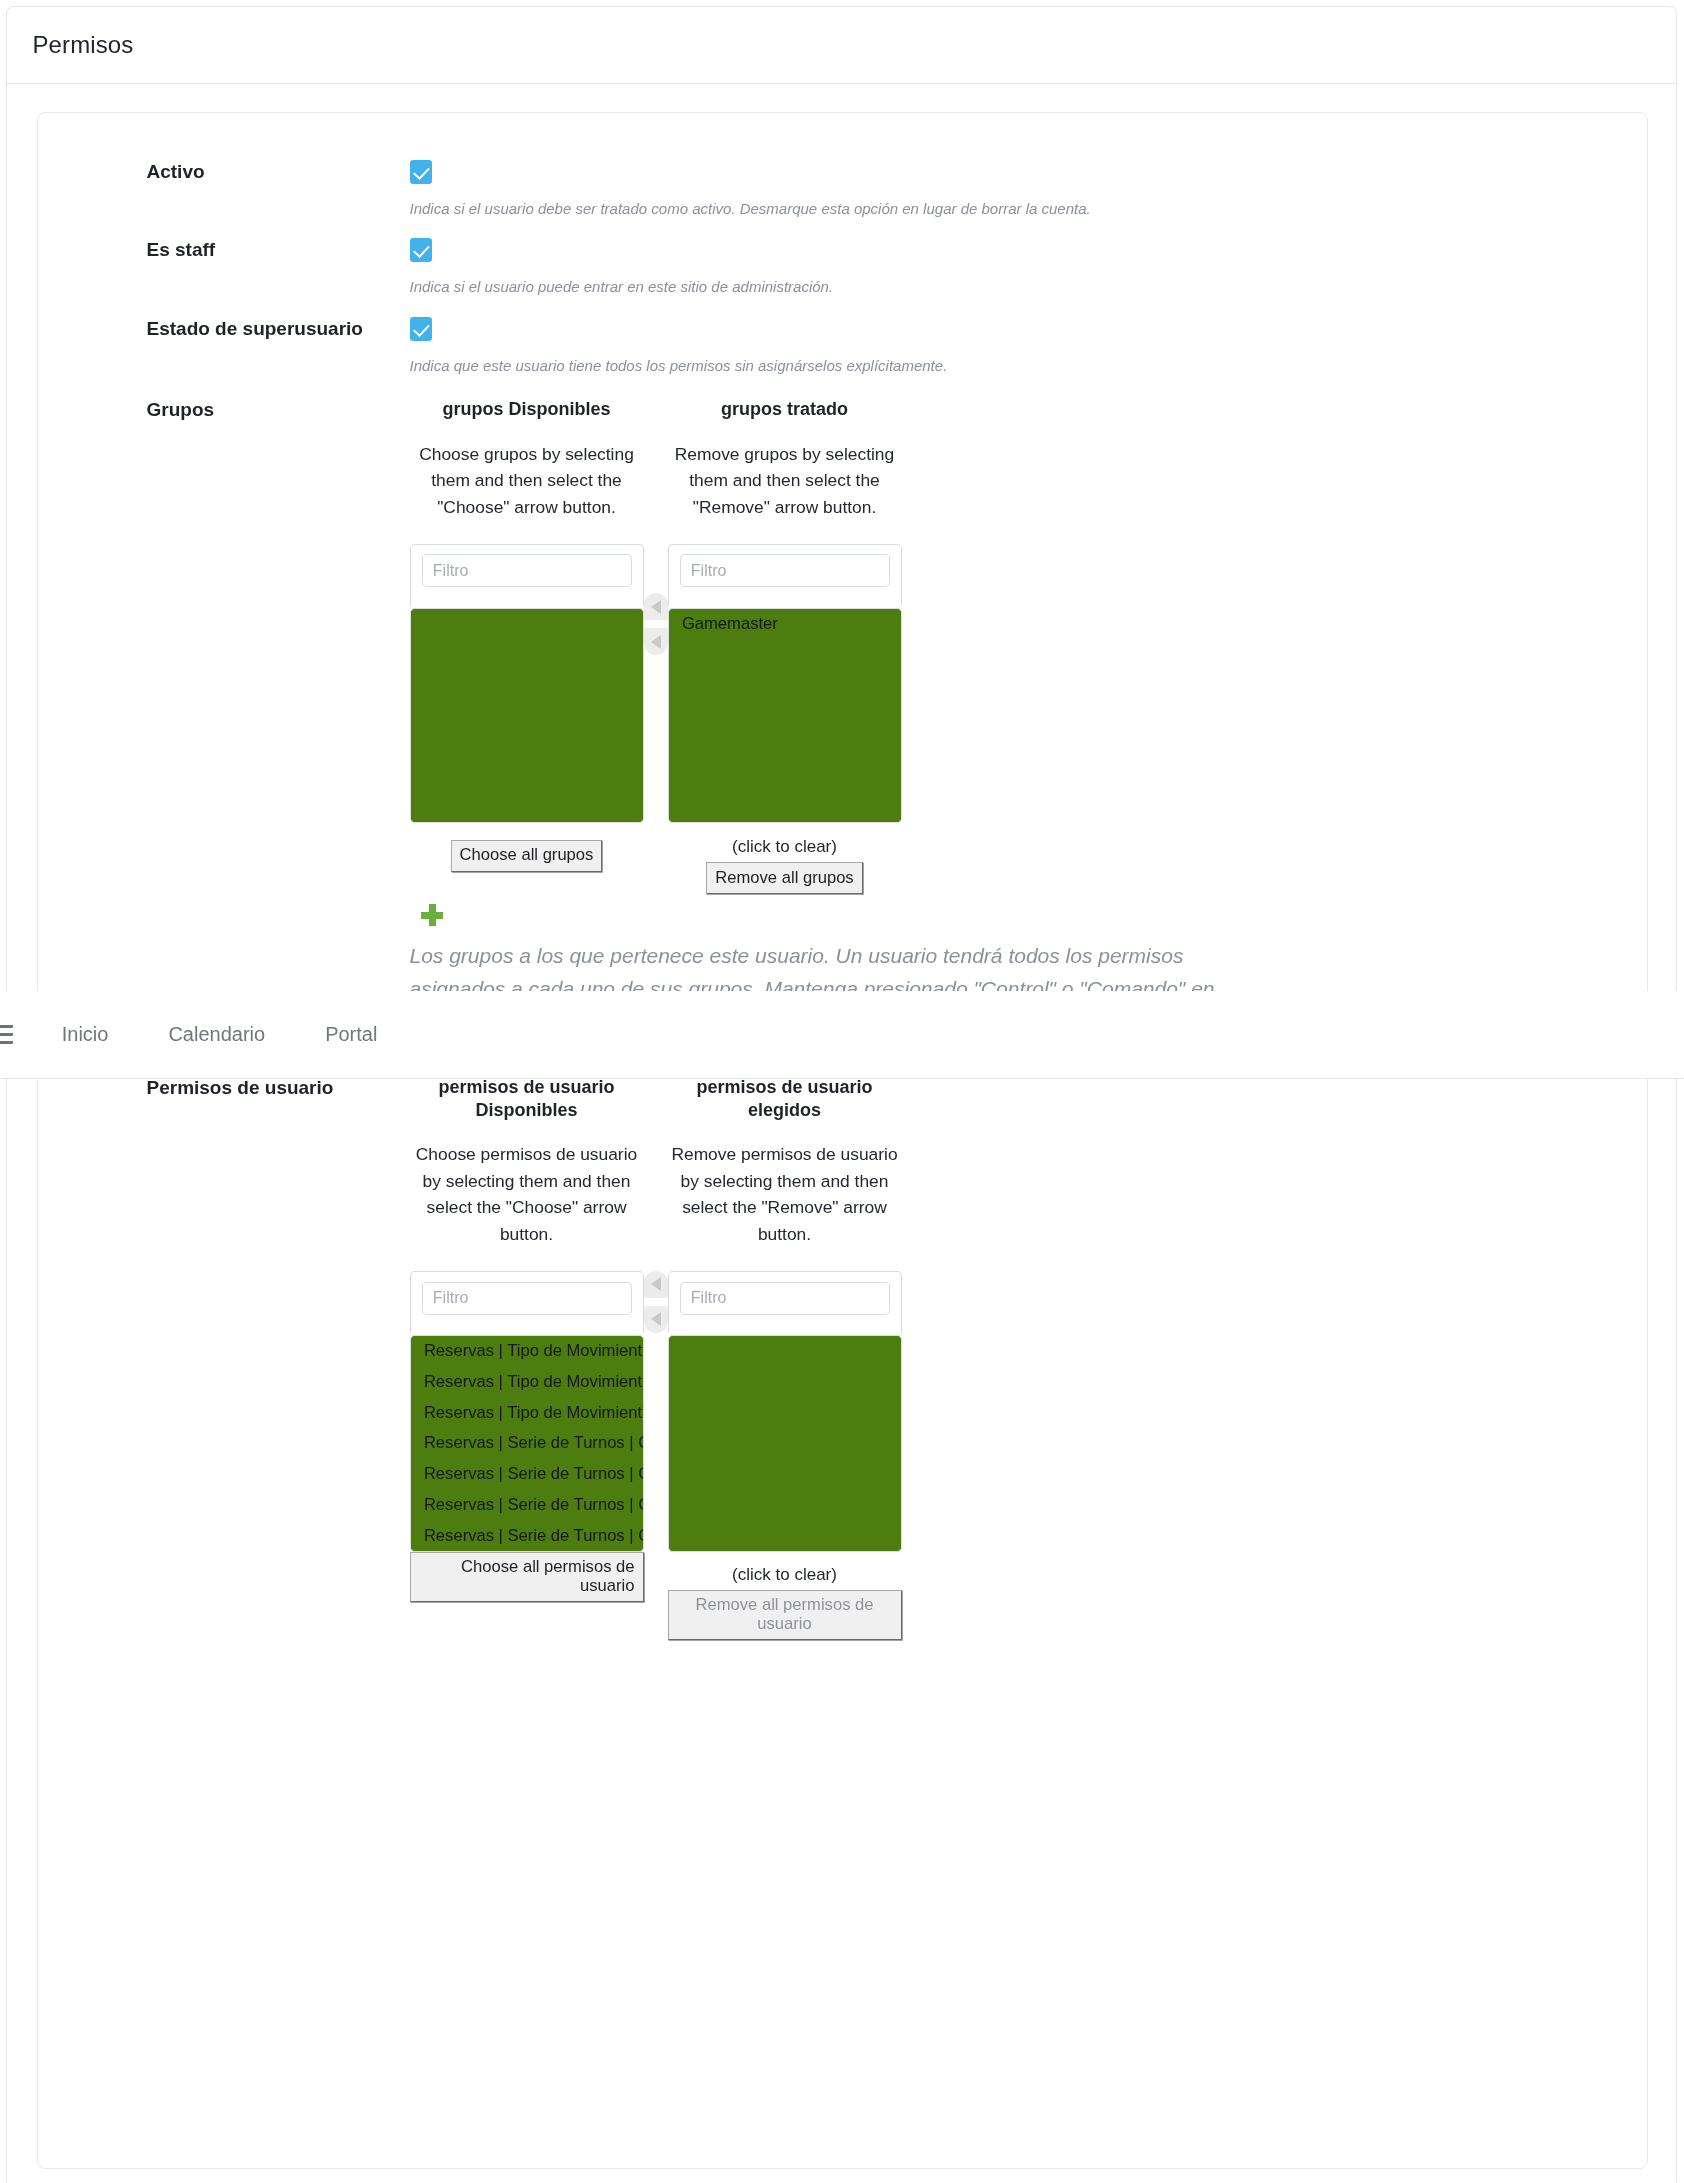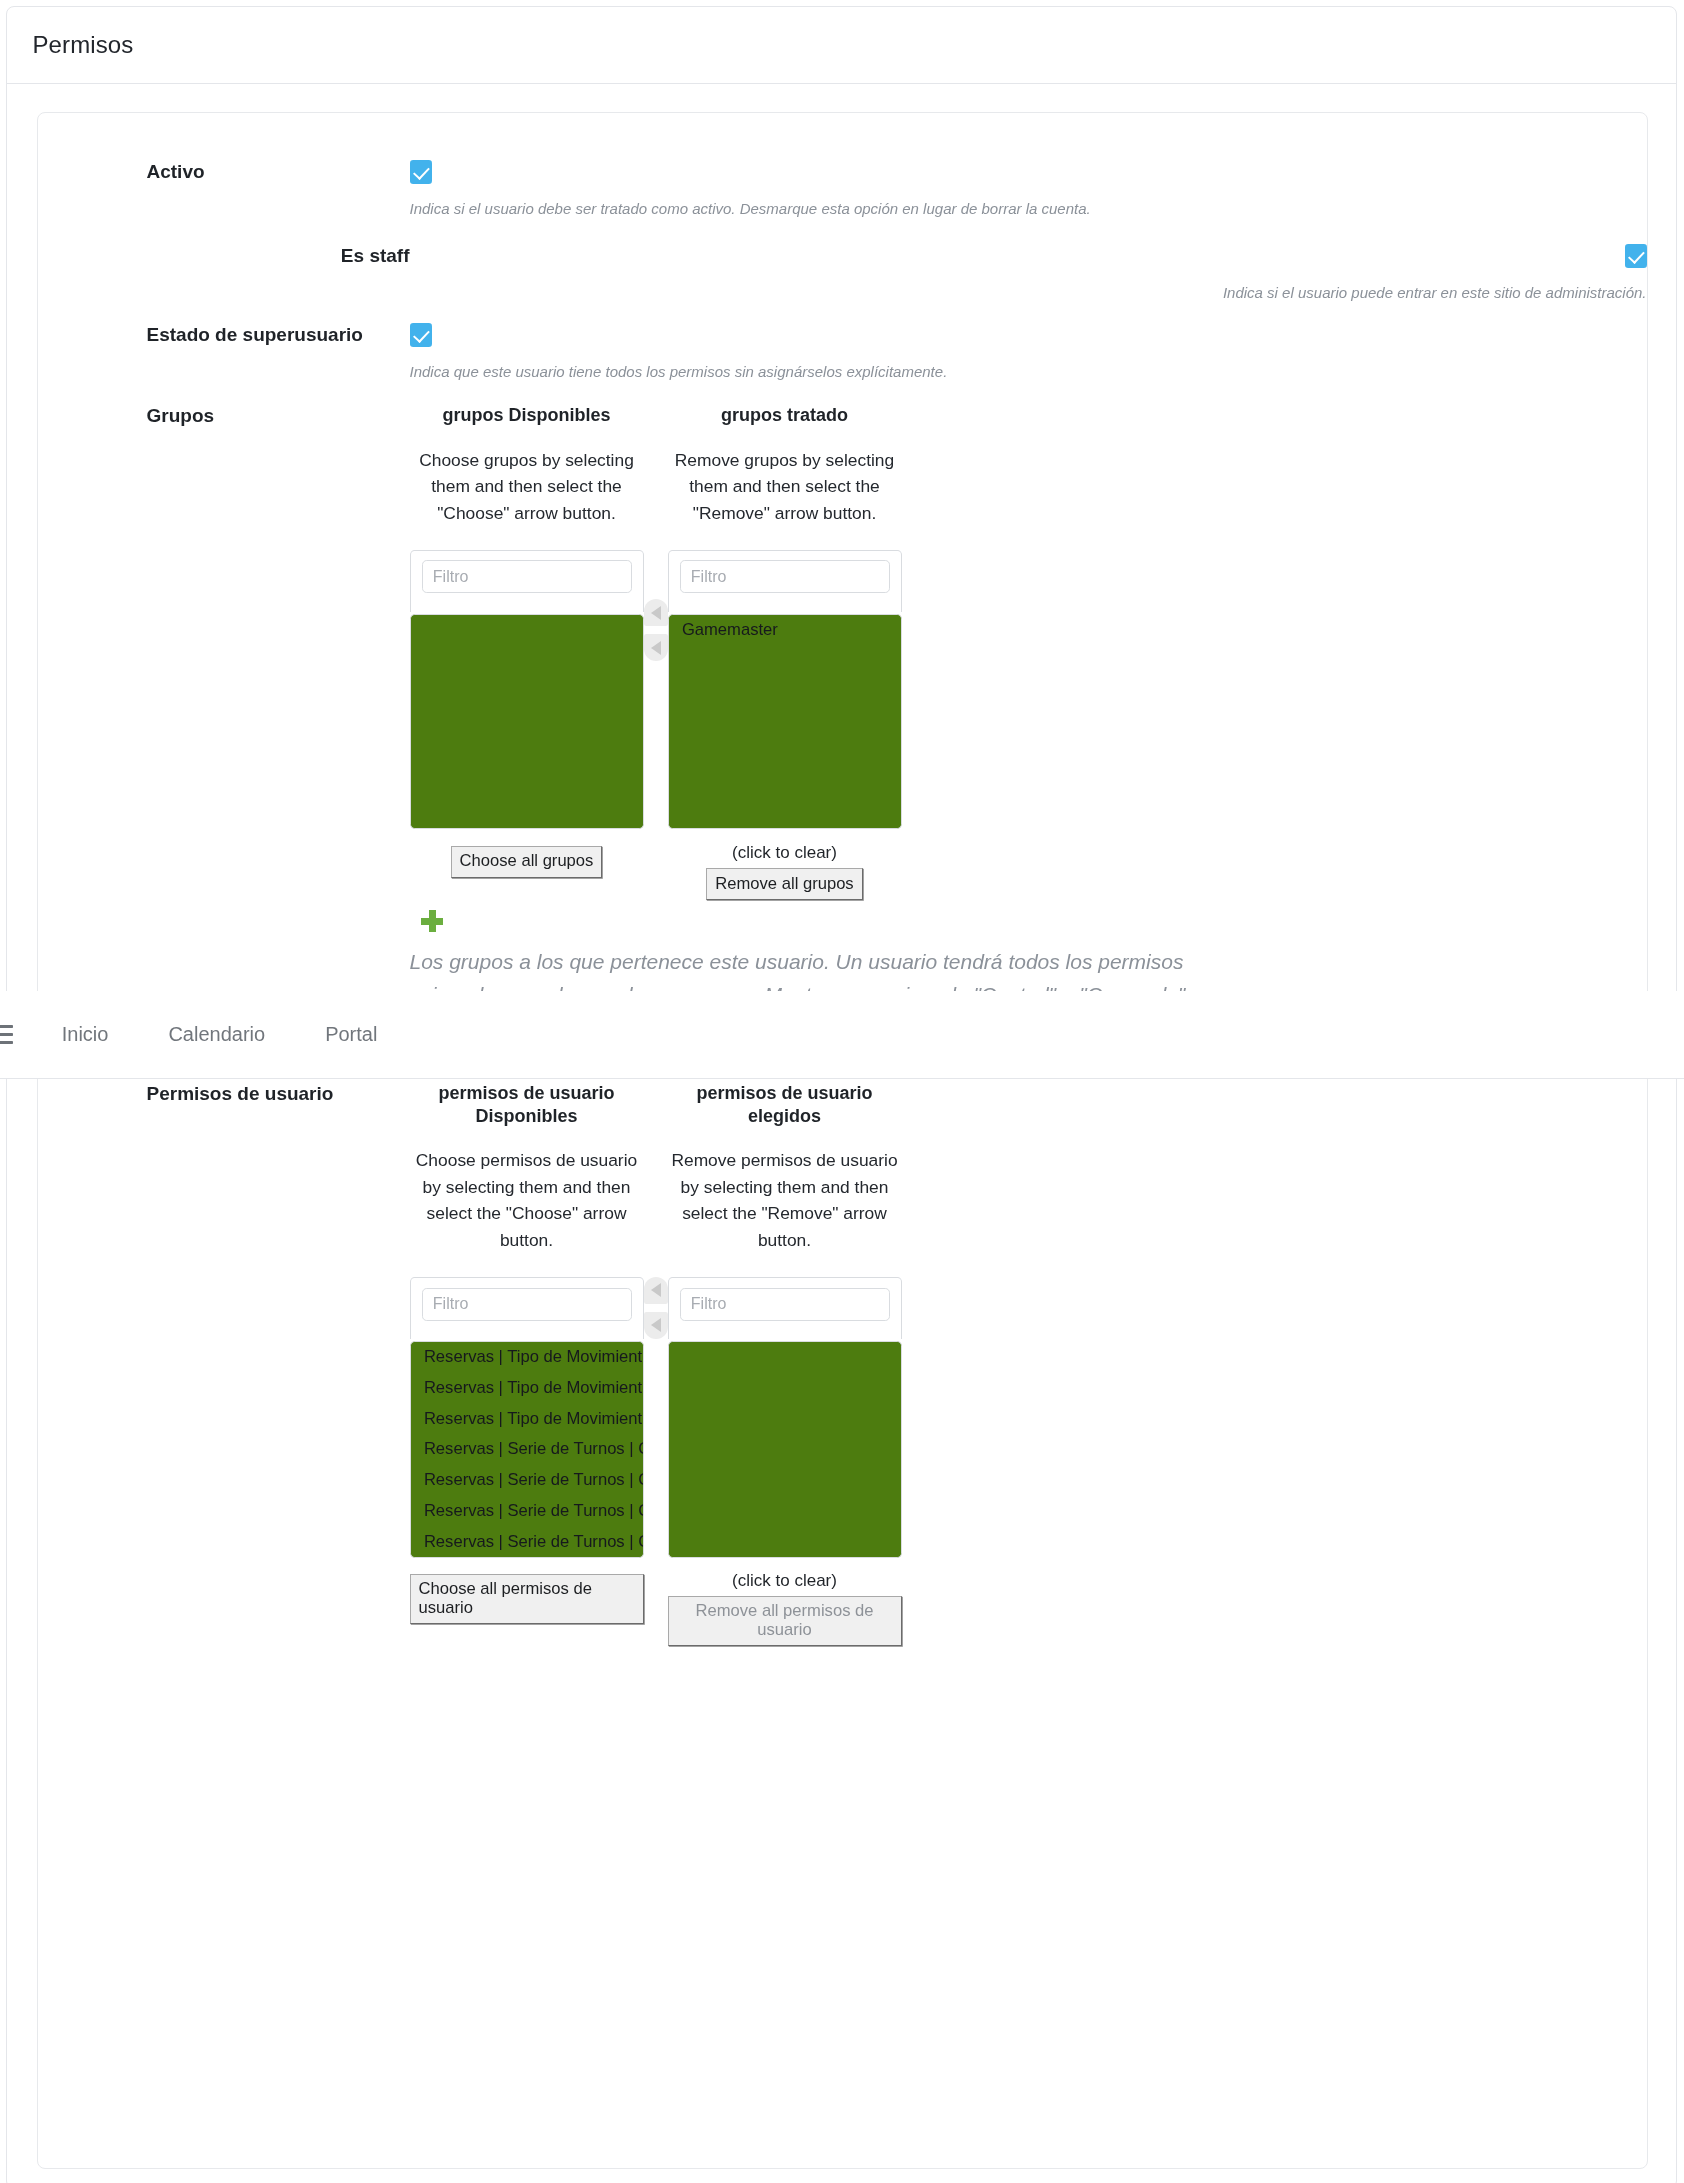--- a/index.html
+++ b/index.html
@@ -82,21 +82,21 @@
   }
   .help-text {
     font-size: 15px;
     font-style: italic;
     color: #8b9199;
     line-height: 1.45;
     margin-top: 11px;
   }
 
   .row-activo { margin-top: 0; }
-  .row-staff  { margin-top: 24px; text-align: right; }
+  .row-staff  { margin-top: 18px; }
   .row-super  { margin-top: 19px; }
 
   
   .selector {
     position: relative;
     display: flex;
     align-items: flex-start;
     gap: 0;
   }
   .selector-col { width: 237px; }
@@ -384,21 +384,21 @@
                 <ul>
                     <li>Reservas | Tipo de Movimiento | Can add Tipo de Movimiento</li>
                     <li>Reservas | Tipo de Movimiento | Can change Tipo de Movimiento</li>
                     <li>Reservas | Tipo de Movimiento | Can delete Tipo de Movimiento</li>
                     <li>Reservas | Serie de Turnos | Can add Serie de Turnos</li>
                     <li>Reservas | Serie de Turnos | Can change Serie de Turnos</li>
                     <li>Reservas | Serie de Turnos | Can delete Serie de Turnos</li>
                     <li>Reservas | Serie de Turnos | Can view Serie de Turnos</li>
                   </ul>
               </div>
-              <div style="text-align:left; margin-top:16px;">
+              <div style="text-align:right; ">
                 <span class="btn-native">Choose all permisos de usuario</span>
               </div>
             </div>
 
             <div class="selector-col sel-chosen">
               <div class="sel-title">permisos de usuario elegidos</div>
               <div class="sel-desc">Remove permisos de usuario by selecting them and then select the "Remove" arrow button.</div>
               <div class="sel-filter-box">
                 <input class="sel-filter-input" type="text" placeholder="Filtro" style="">
               </div>

